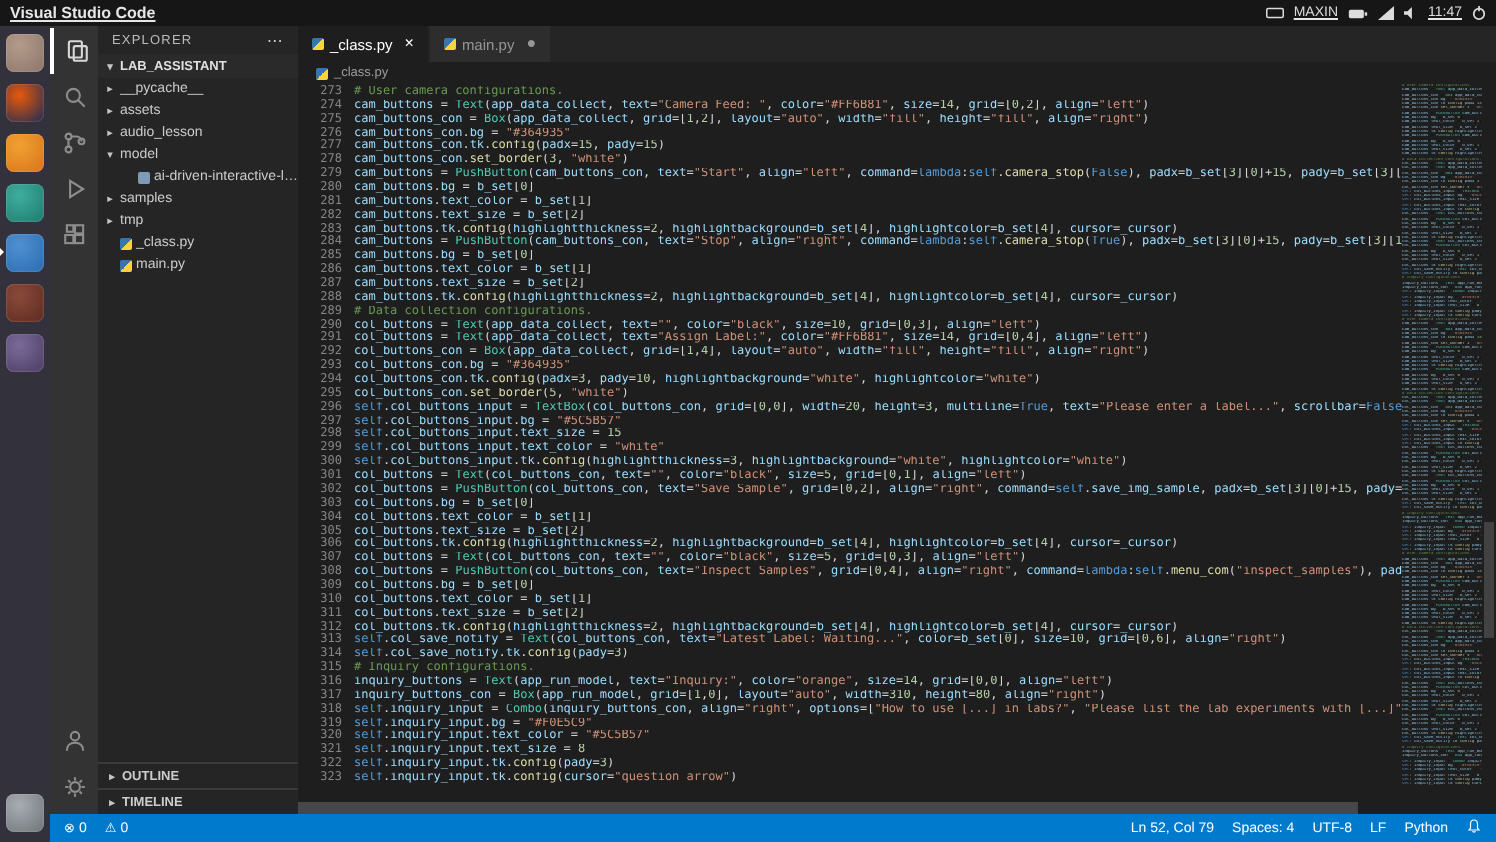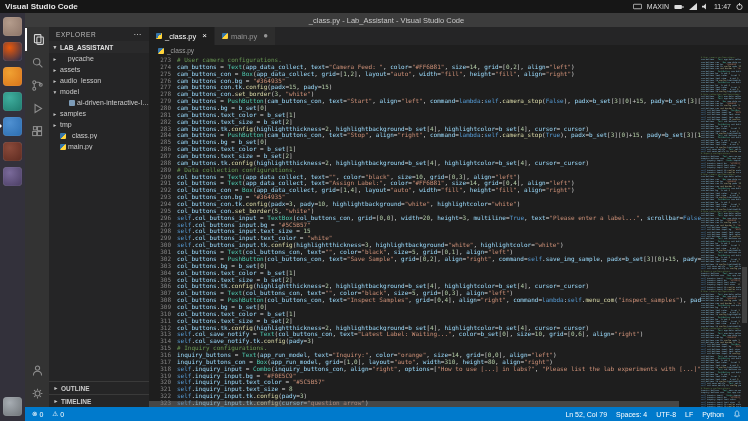--- a/index.html
+++ b/index.html
@@ -1,20 +1,20 @@
 <!DOCTYPE html>
 <html><head>
 <meta charset="utf-8">
 <style>
   html,body{margin:0;padding:0;}
   body{width:748px;height:421px;overflow:hidden;background:#000;font-family:"Liberation Sans",sans-serif;-webkit-font-smoothing:antialiased;}
   #screen{width:748px;height:421px;position:relative;display:flex;flex-direction:column;}
 
   
-  #topbar{height:13px;background:#161616;display:flex;align-items:center;justify-content:space-between;padding:0 5px;color:#e6e6e6;font-size:8px;flex:0 0 13px;}
+  #topbar{height:13px;background:#161616;display:flex;align-items:center;justify-content:space-between;padding:0 5px;color:#e6e6e6;font-size:8px;flex:0 0 13px;text-decoration:underline;}
   #topbar-app{font-weight:bold;}
   #topbar-right{display:flex;align-items:center;gap:5px;color:#dcdcdc;font-size:7px;}
   #topbar-right svg{display:block;}
 
   #main{flex:1;display:flex;min-height:0;}
 
   
   #launcher{width:25px;background:#33313b;display:flex;flex-direction:column;align-items:center;padding-top:3px;gap:4px;flex:0 0 25px;}
   .launcher-item{width:21px;height:21px;position:relative;display:flex;align-items:center;justify-content:center;}
   .launcher-item .licon{width:19px;height:19px;border-radius:4px;box-shadow:inset 0 0 1px rgba(255,255,255,.4);}
@@ -134,21 +134,20 @@
         </div>
         <div class="launcher-item">
           <div class="licon" style="background: radial-gradient(circle at 35% 30%, rgb(122, 106, 154), rgb(74, 61, 99));"></div>
         </div>
         <div class="launcher-item bottom">
           <div class="licon" style="background: radial-gradient(circle at 35% 30%, rgb(167, 173, 179), rgb(111, 116, 120));"></div>
         </div>
       </div>
 
     <div id="vscode">
-      <div id="titlebar">_class.py - Lab_Assistant - Visual Studio Code</div>
 
       <div id="workbench">
 
         <div id="activitybar">
           <div class="act-item active">
             <svg width="13" height="13" viewBox="0 0 16 16">
                 <rect x="3" y="2" width="8" height="10" rx="1"></rect>
                 <rect x="6" y="5" width="8" height="9" rx="1"></rect>
               </svg>
           </div>

